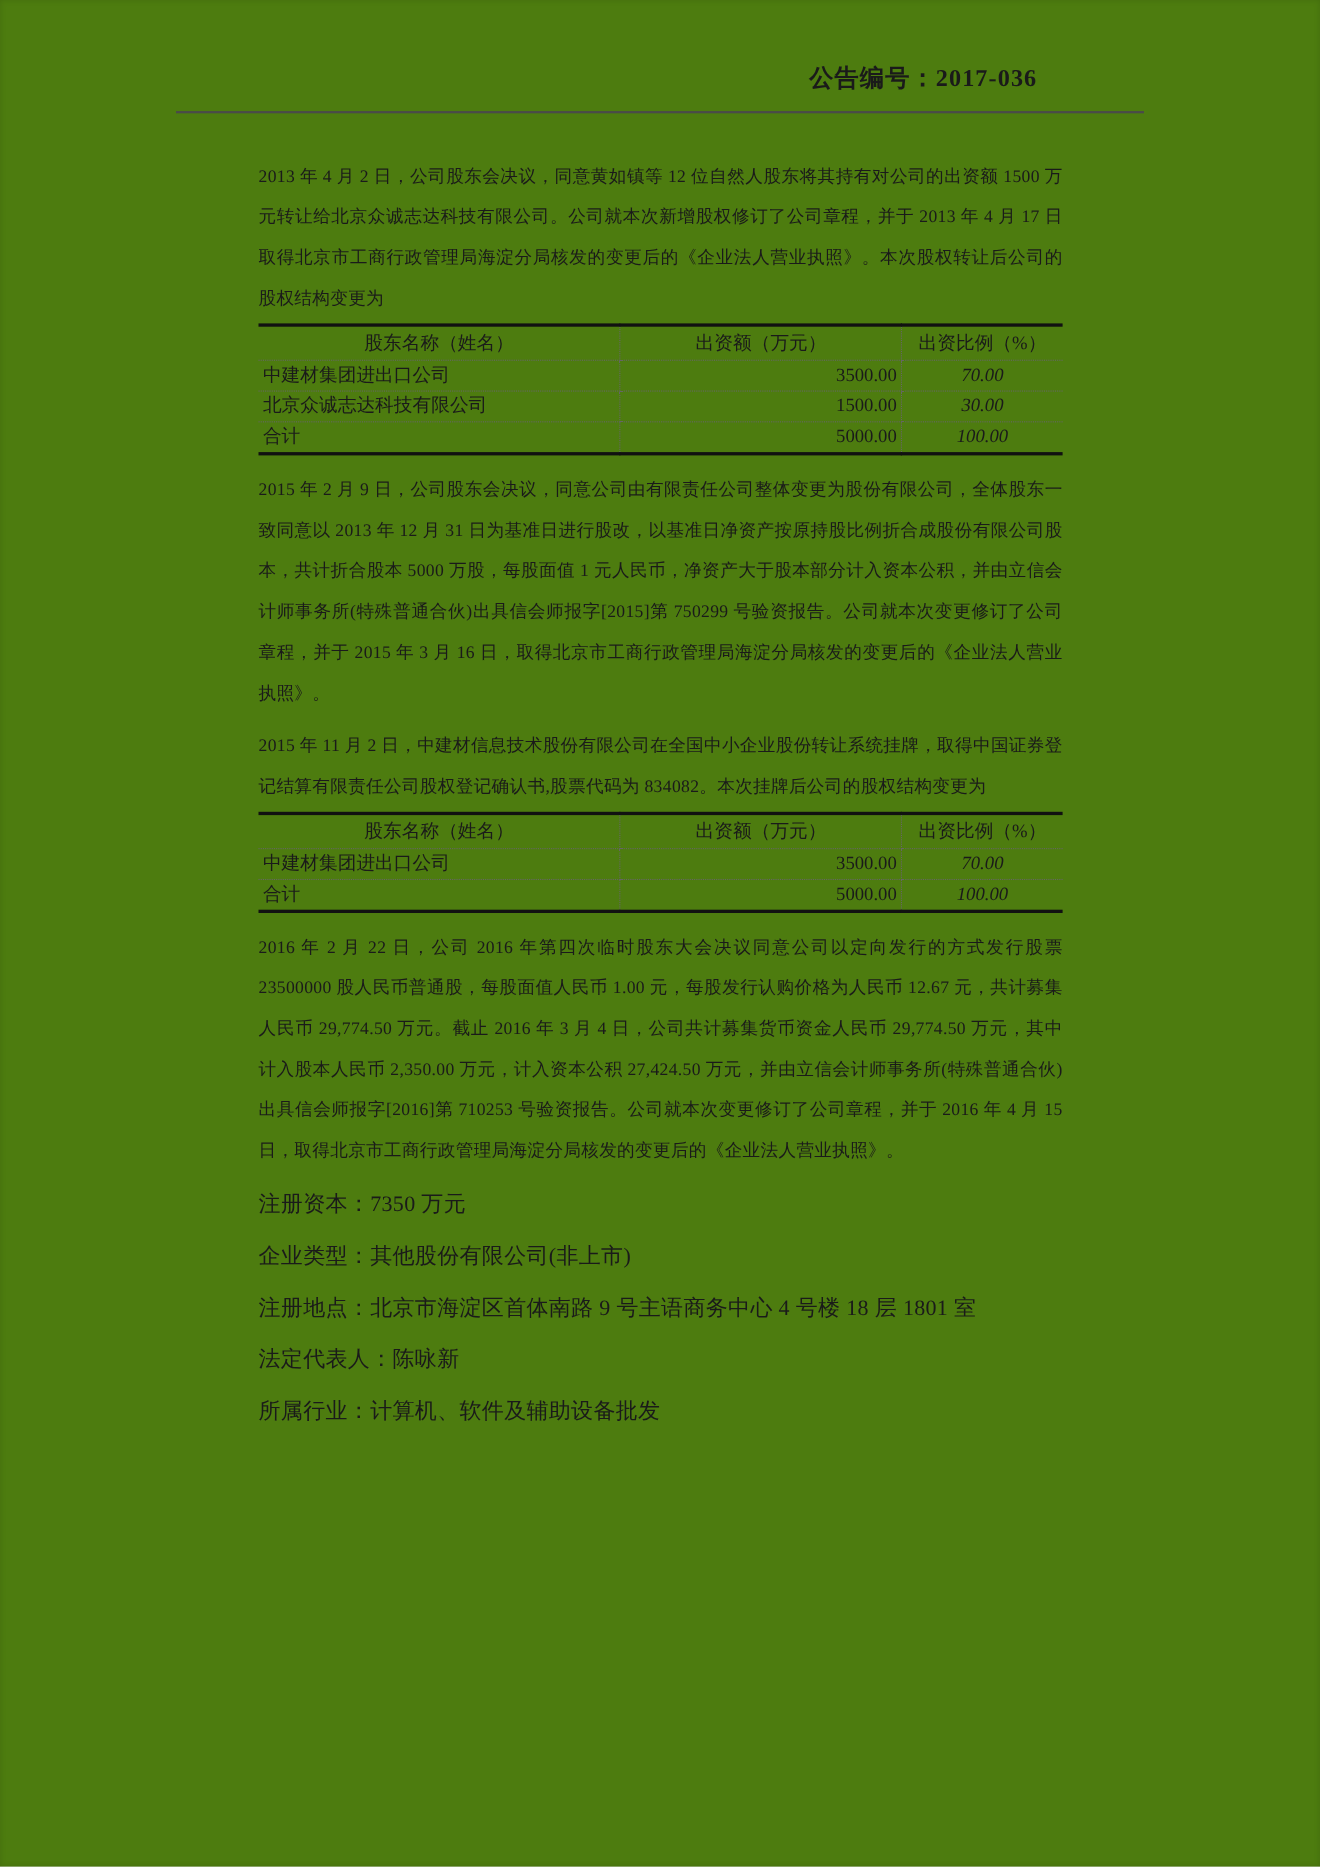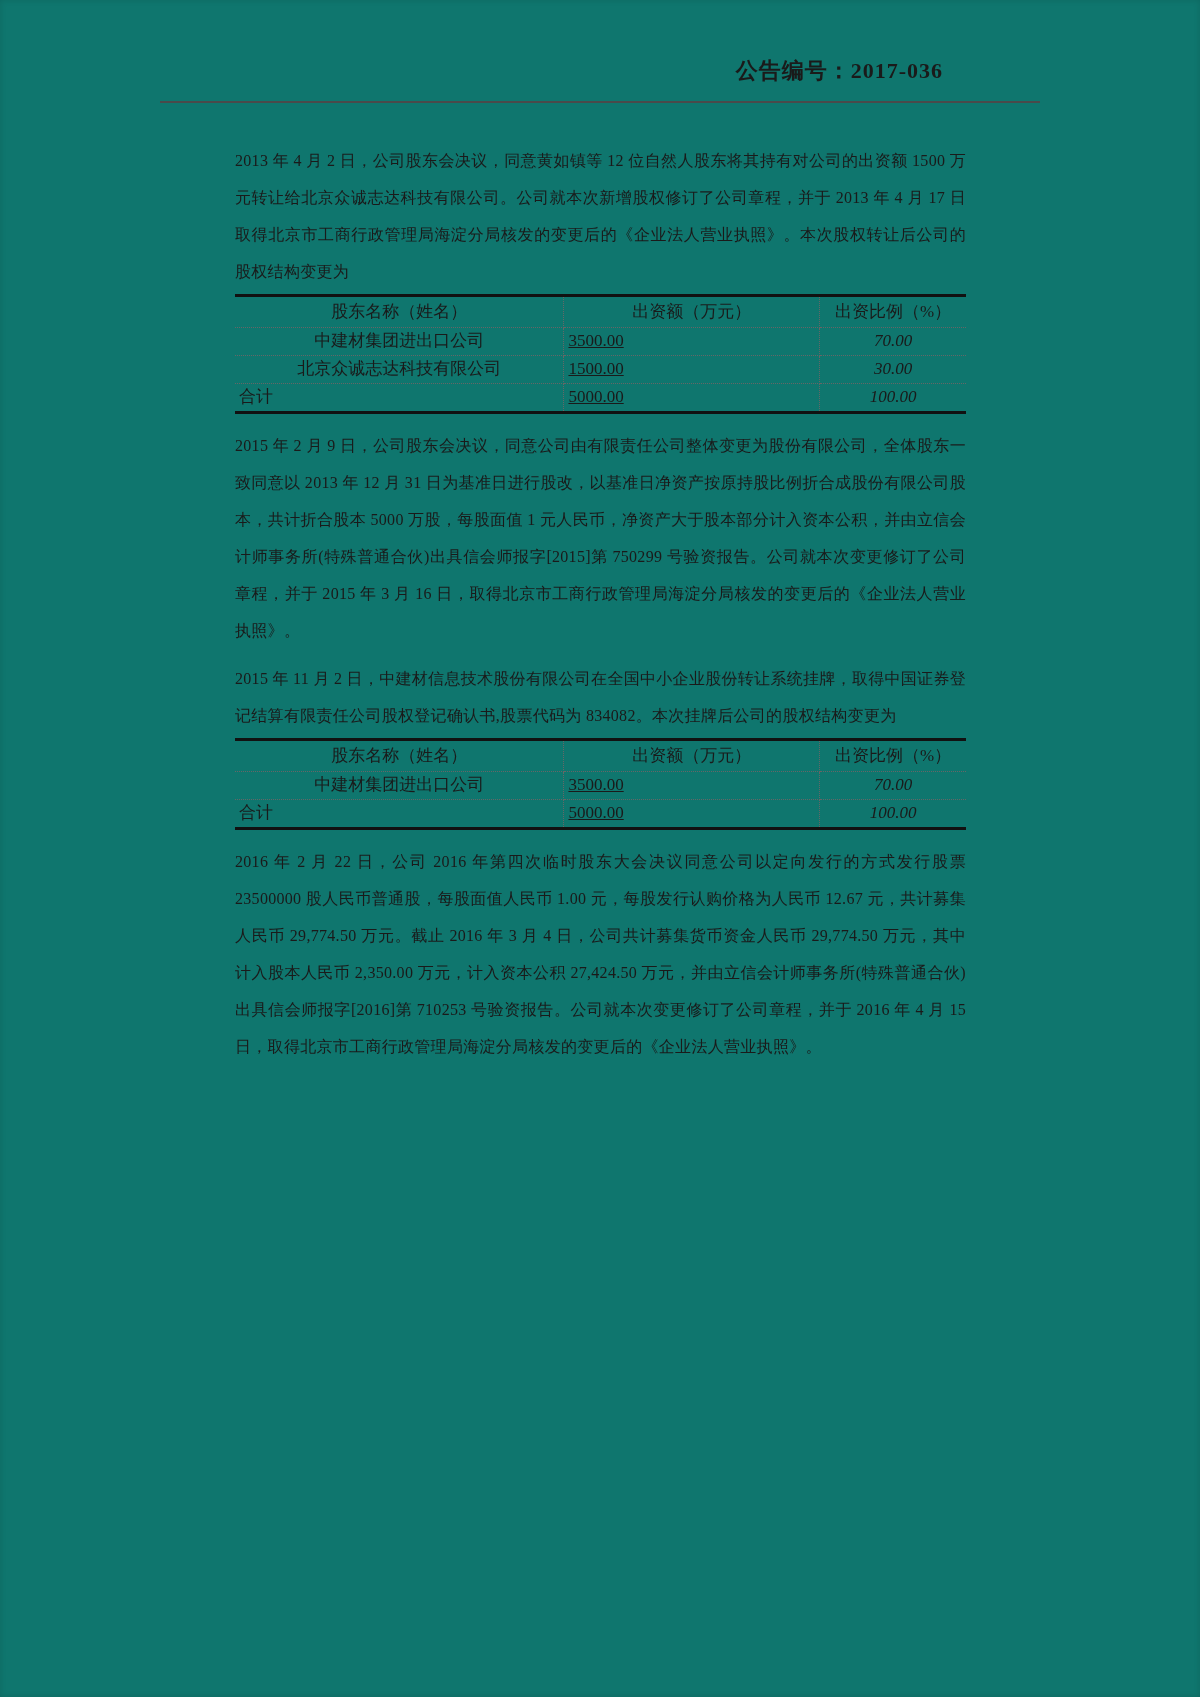--- a/index.html
+++ b/index.html
@@ -1,20 +1,20 @@
 <!DOCTYPE html>
 <html><head>
 <meta charset="utf-8">
 <style>
   html,body{margin:0;padding:0;background:#e8e8e8;}
   .page{
     position:relative;
     width:1200px;height:1697px;
     margin:0 auto;
-    background:#0f766e;
+    background:#4d7c0f;
     font-family:"Liberation Serif","DejaVu Serif",serif;
     color:#1a1a1a;
     box-shadow:inset 0 0 6px rgba(0,0,0,.12);
     overflow:hidden;
   }
   .announcement-no{
     position:absolute;top:56px;right:257px;
     font-size:22px;font-weight:bold;letter-spacing:1px;
   }
   .header-rule{
@@ -47,22 +47,22 @@
     line-height:1.1;
   }
   table.share-table th{height:30px;text-align:center;}
   table.share-table tr > *:first-child{border-left:none;}
   table.share-table tr > *:last-child{border-right:none;}
   table.share-table thead th{border-top:none;}
   table.share-table tbody tr:last-child td{border-bottom:none;}
   .col-name{width:45%;}
   .col-amount{width:35%;}
   .col-ratio{width:20%;}
-  td.cell-name{text-align:center;padding-left:22px;}
-  td.cell-amount{text-align:left;padding-right:28px;text-decoration:underline;}
+  td.cell-name{text-align:left;padding-left:22px;}
+  td.cell-amount{text-align:right;padding-right:28px;}
   td.cell-ratio{text-align:center;font-style:italic;}
   tbody tr.total-row td.cell-name{text-align:left;padding-left:4px;}
   .info-line{
     margin:0 0 19px 0;
     font-size:20px;line-height:28px;
     letter-spacing:.3px;text-align:left;
   }
   .info-block{margin-top:16px;}
 </style>
 </head>
@@ -137,15 +137,22 @@
         <tr class="total-row">
           <td class="cell-name">合计</td>
           <td class="cell-amount">5000.00</td>
           <td class="cell-ratio">100.00</td>
         </tr>
       </tbody>
     </table>
 
     <p class="para">2016 年 2 月 22 日，公司 2016 年第四次临时股东大会决议同意公司以定向发行的方式发行股票 23500000 股人民币普通股，每股面值人民币 1.00 元，每股发行认购价格为人民币 12.67 元，共计募集人民币 29,774.50 万元。截止 2016 年 3 月 4 日，公司共计募集货币资金人民币 29,774.50 万元，其中计入股本人民币 2,350.00 万元，计入资本公积 27,424.50 万元，并由立信会计师事务所(特殊普通合伙)出具信会师报字[2016]第 710253 号验资报告。公司就本次变更修订了公司章程，并于 2016 年 4 月 15 日，取得北京市工商行政管理局海淀分局核发的变更后的《企业法人营业执照》。</p>
 
+    <div class="info-block">
+      <p class="info-line">注册资本：7350 万元</p>
+      <p class="info-line">企业类型：其他股份有限公司(非上市)</p>
+      <p class="info-line">注册地点：北京市海淀区首体南路 9 号主语商务中心 4 号楼 18 层 1801 室</p>
+      <p class="info-line">法定代表人：陈咏新</p>
+      <p class="info-line">所属行业：计算机、软件及辅助设备批发</p>
+    </div>
 
   </div>
 </div>
 
 </body></html>

